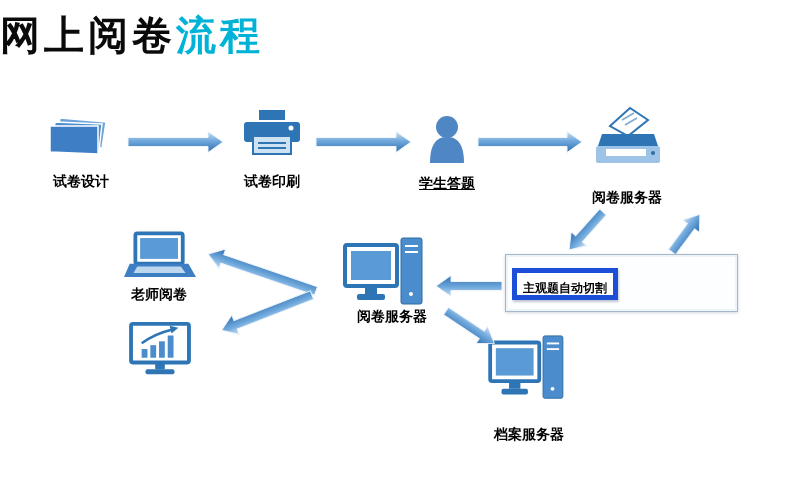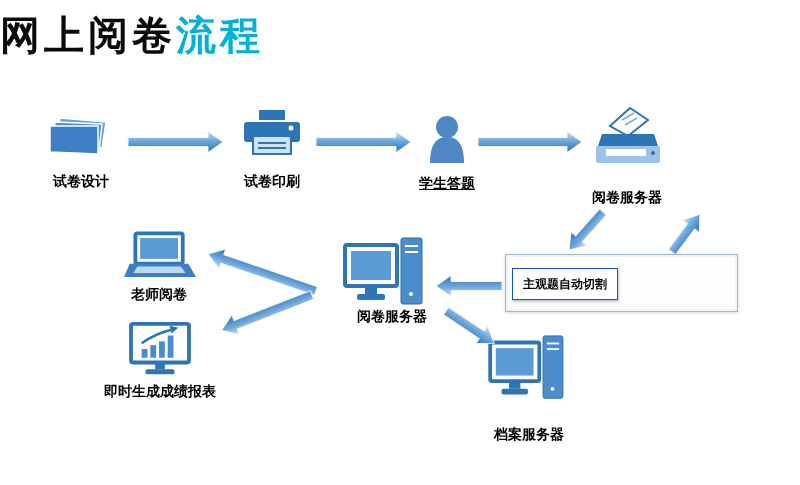--- a/index.html
+++ b/index.html
@@ -9,21 +9,21 @@
   #title { position:absolute; top:8px; left:0; width:100%; text-align:left;
            font-size:40px; font-weight:bold; letter-spacing:4px; color:#0a0a0a; }
   #title .accent { color:#00b3d6; }
   #diagram-svg { position:absolute; left:0; top:0; width:800px; height:485px; }
   .lbl { position:absolute; transform:translateX(-50%); font-size:14px; font-weight:bold;
          color:#000; white-space:nowrap; }
   .panel { position:absolute; left:505px; top:254px; width:233px; height:58px;
            background:#fdfeff; border:1px solid #a3b8cc;
            box-shadow:0 1px 3px rgba(120,140,160,.35), inset 0 0 0 2px #eef3f8; }
   .subbox { position:absolute; top:268px; width:106px; height:32px; background:#ffffff;
-            border:1px solid #1d4ed8; font-size:12px; font-weight:bold; text-align:center;
+            border:5px solid #1d4ed8; font-size:12px; font-weight:bold; text-align:center;
             line-height:30px; color:#000; box-shadow:1px 2px 2px rgba(100,120,150,.4);
             white-space:nowrap; }
   #subjective-box { left:512px; }
   #objective-box { left:624px; }
   .arrow { fill:url(#agrad); stroke:#eef5fb; stroke-width:1; }
 </style>
 </head>
 <body>
 
 <div id="canvas">
@@ -148,16 +148,15 @@
 
   <div class="panel"></div>
   <div class="subbox" id="subjective-box">主观题自动切割</div>
 
   <div class="lbl" style="left:81px;  top:173px;text-align:center;">试卷设计</div>
   <div class="lbl" style="left:272px; top:173px;">试卷印刷</div>
   <div class="lbl" style="left:447px; top:175px;text-decoration:underline;">学生答题</div>
   <div class="lbl" style="left:627px; top:189px;">阅卷服务器</div>
   <div class="lbl" style="left:384px; top:308px;padding-left:16px;">阅卷服务器</div>
   <div class="lbl" style="left:159px; top:286px;font-family:Liberation Mono, monospace;">老师阅卷</div>
-  <div class="lbl" style="left:160px; top:383px;">即时生成成绩报表</div>
   <div class="lbl" style="left:529px; top:426px;">档案服务器</div>
 
 </div>
 
 </body></html>

